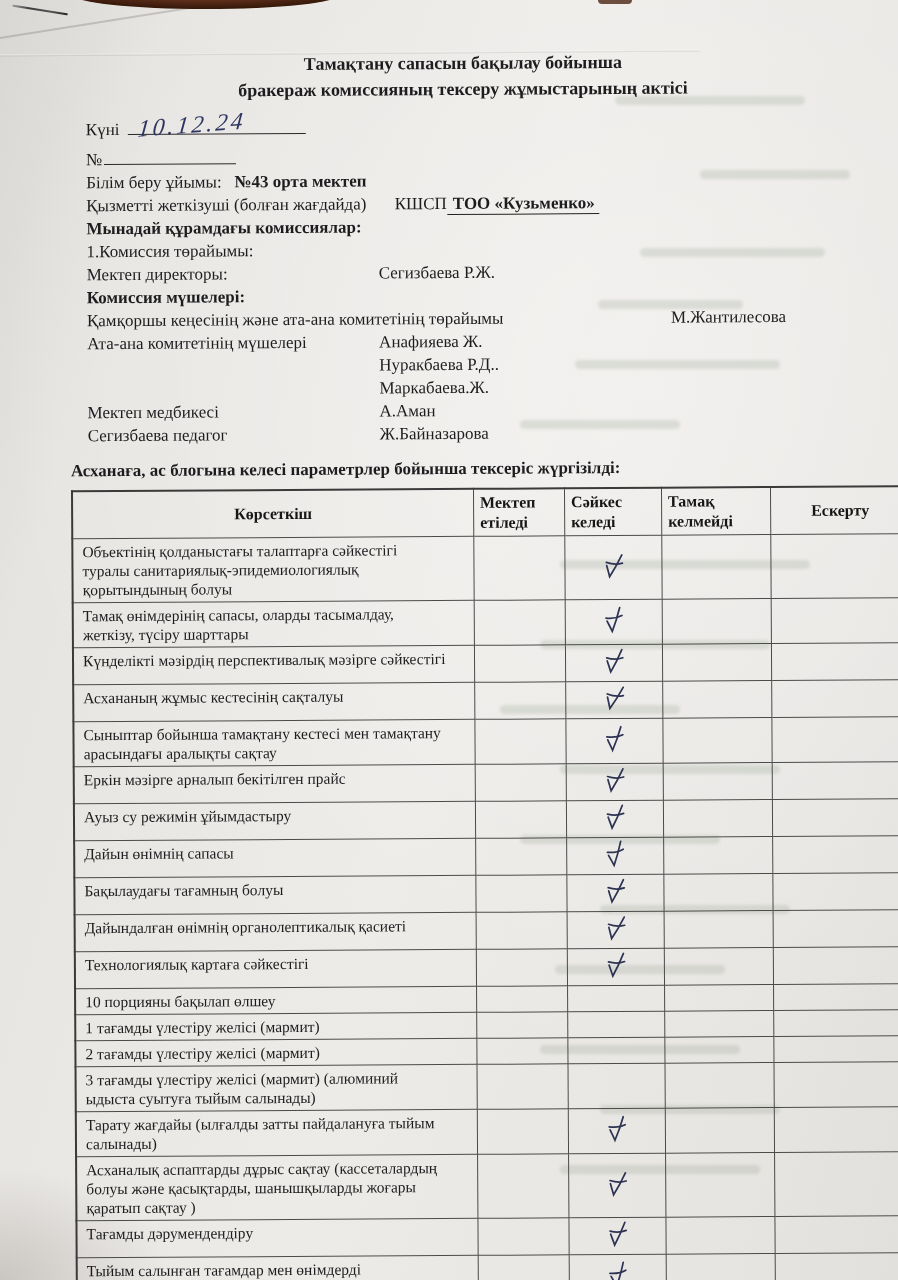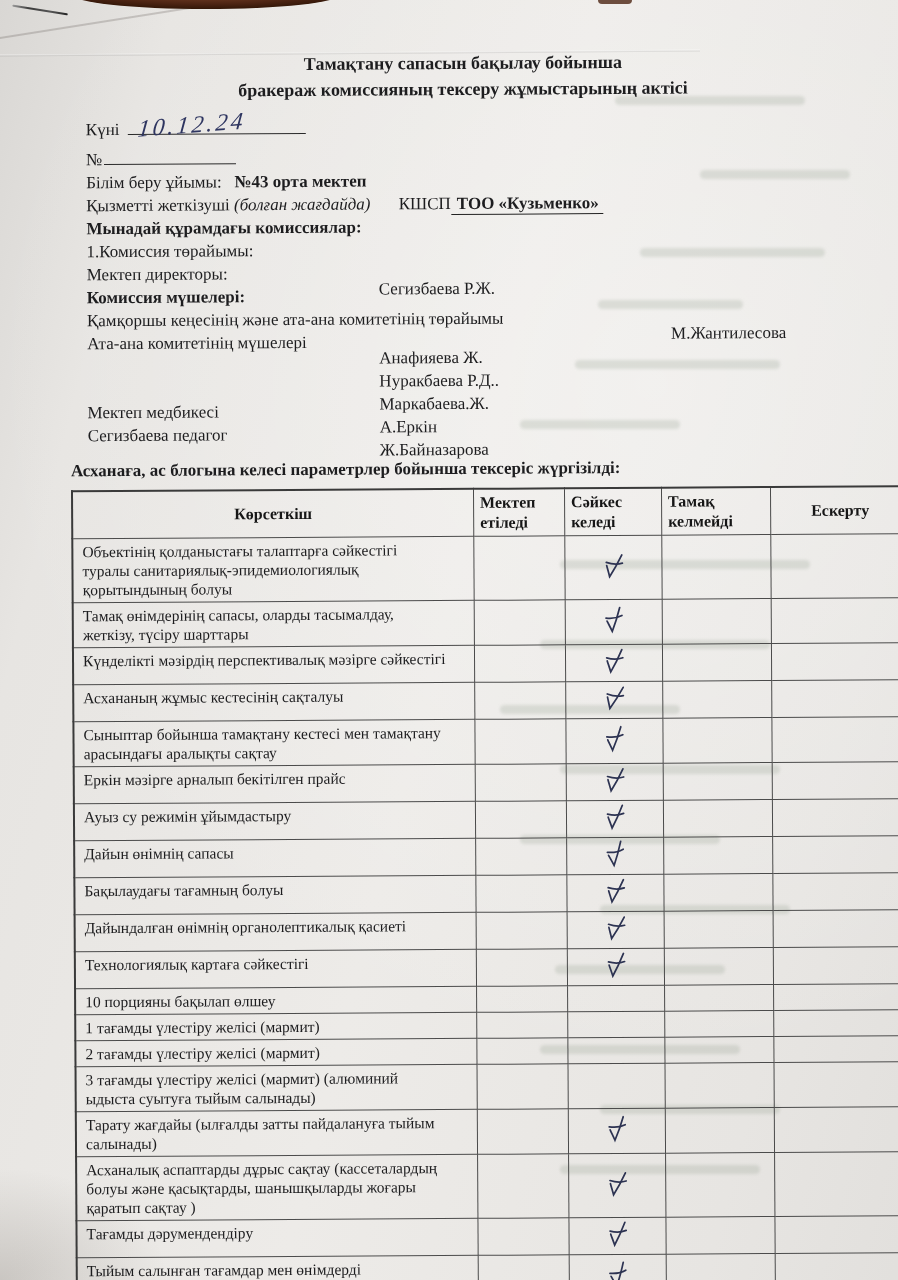--- a/index.html
+++ b/index.html
@@ -25,33 +25,33 @@
 
   .bleed{position:absolute;height:9px;border-radius:5px;background:rgba(136,148,132,.22);filter:blur(1.6px);}
 
   .content{position:absolute;left:0;top:0;width:898px;box-sizing:border-box;
     padding:50px 58px 0 85px;color:#1d1d1f;transform:rotate(-.35deg);transform-origin:50% 0;}
 
   .title{text-align:center;font-weight:bold;font-size:18px;line-height:26px;margin-bottom:14px;}
 
   .hdr-line{font-size:17px;line-height:23px;position:relative;}
   .bold{font-weight:bold;}
-  .italic{font-style:italic;}
+  .italic{}
 
   .date-line{height:30px;}
   .u-line{display:inline-block;border-bottom:1.6px solid #2a2a2a;vertical-align:baseline;position:relative;}
   .date-u{width:178px;margin-left:8px;}
   .num-u{width:132px;margin-left:2px;}
   .script{position:absolute;left:10px;bottom:-3px;font-size:24px;letter-spacing:3px;
     font-style:italic;color:#2e3560;transform:rotate(-4deg) skewX(-10deg);white-space:nowrap;}
   .supplier-val{margin-left:24px;}
   .u-val{border-bottom:1.8px solid #222;padding:0 4px 1px 6px;}
 
   .role-row{position:relative;font-size:17px;line-height:23px;min-height:23px;}
-  .role-name{position:absolute;left:292px;top:16px;}
+  .role-name{position:absolute;left:292px;top:0;}
   .role-name.pos-far{left:584px;}
 
   .intro{font-size:17px;font-weight:bold;margin:14px 0 9px -17px;}
 
   table{border-collapse:collapse;margin-left:-17px;width:772px;table-layout:fixed;}
   th,td{border:1px solid #4b4b4b;}
   table{border:2px solid #3a3a3a;}
   th{font-size:16px;line-height:20px;padding:3px 6px;text-align:left;font-weight:bold;color:#161616;}
   th.col0{width:388px;text-align:center;}
   th.col1{width:78px;}
@@ -114,21 +114,21 @@
     <div class="hdr-line bold">Мынадай құрамдағы комиссиялар:</div>
     <div class="hdr-line">1.Комиссия төрайымы:</div>
 
     <div>
         <div class="role-row"><span>Мектеп директоры:</span><span class="role-name">Сегизбаева Р.Ж.</span></div>
         <div class="hdr-line bold">Комиссия мүшелері:</div>
         <div class="role-row"><span>Қамқоршы кеңесінің және ата-ана комитетінің төрайымы</span><span class="role-name pos-far">М.Жантилесова</span></div>
         <div class="role-row"><span>Ата-ана комитетінің мүшелері</span><span class="role-name">Анафияева Ж.</span></div>
         <div class="role-row"><span></span><span class="role-name">Нуракбаева Р.Д..</span></div>
         <div class="role-row"><span></span><span class="role-name">Маркабаева.Ж.</span></div>
-        <div class="role-row"><span>Мектеп медбикесі</span><span class="role-name">А.Еркін</span></div>
+        <div class="role-row"><span>Мектеп медбикесі</span><span class="role-name">А.Аман</span></div>
         <div class="role-row"><span>Сегизбаева педагог</span><span class="role-name">Ж.Байназарова</span></div>
       </div>
 
     <div class="intro">Асханаға, ас блогына келесі параметрлер бойынша тексеріс жүргізілді:</div>
 
     <table>
       <thead>
           <tr>
             <th class="col0">Көрсеткіш</th>
             <th class="col1">Мектеп етіледі</th>

